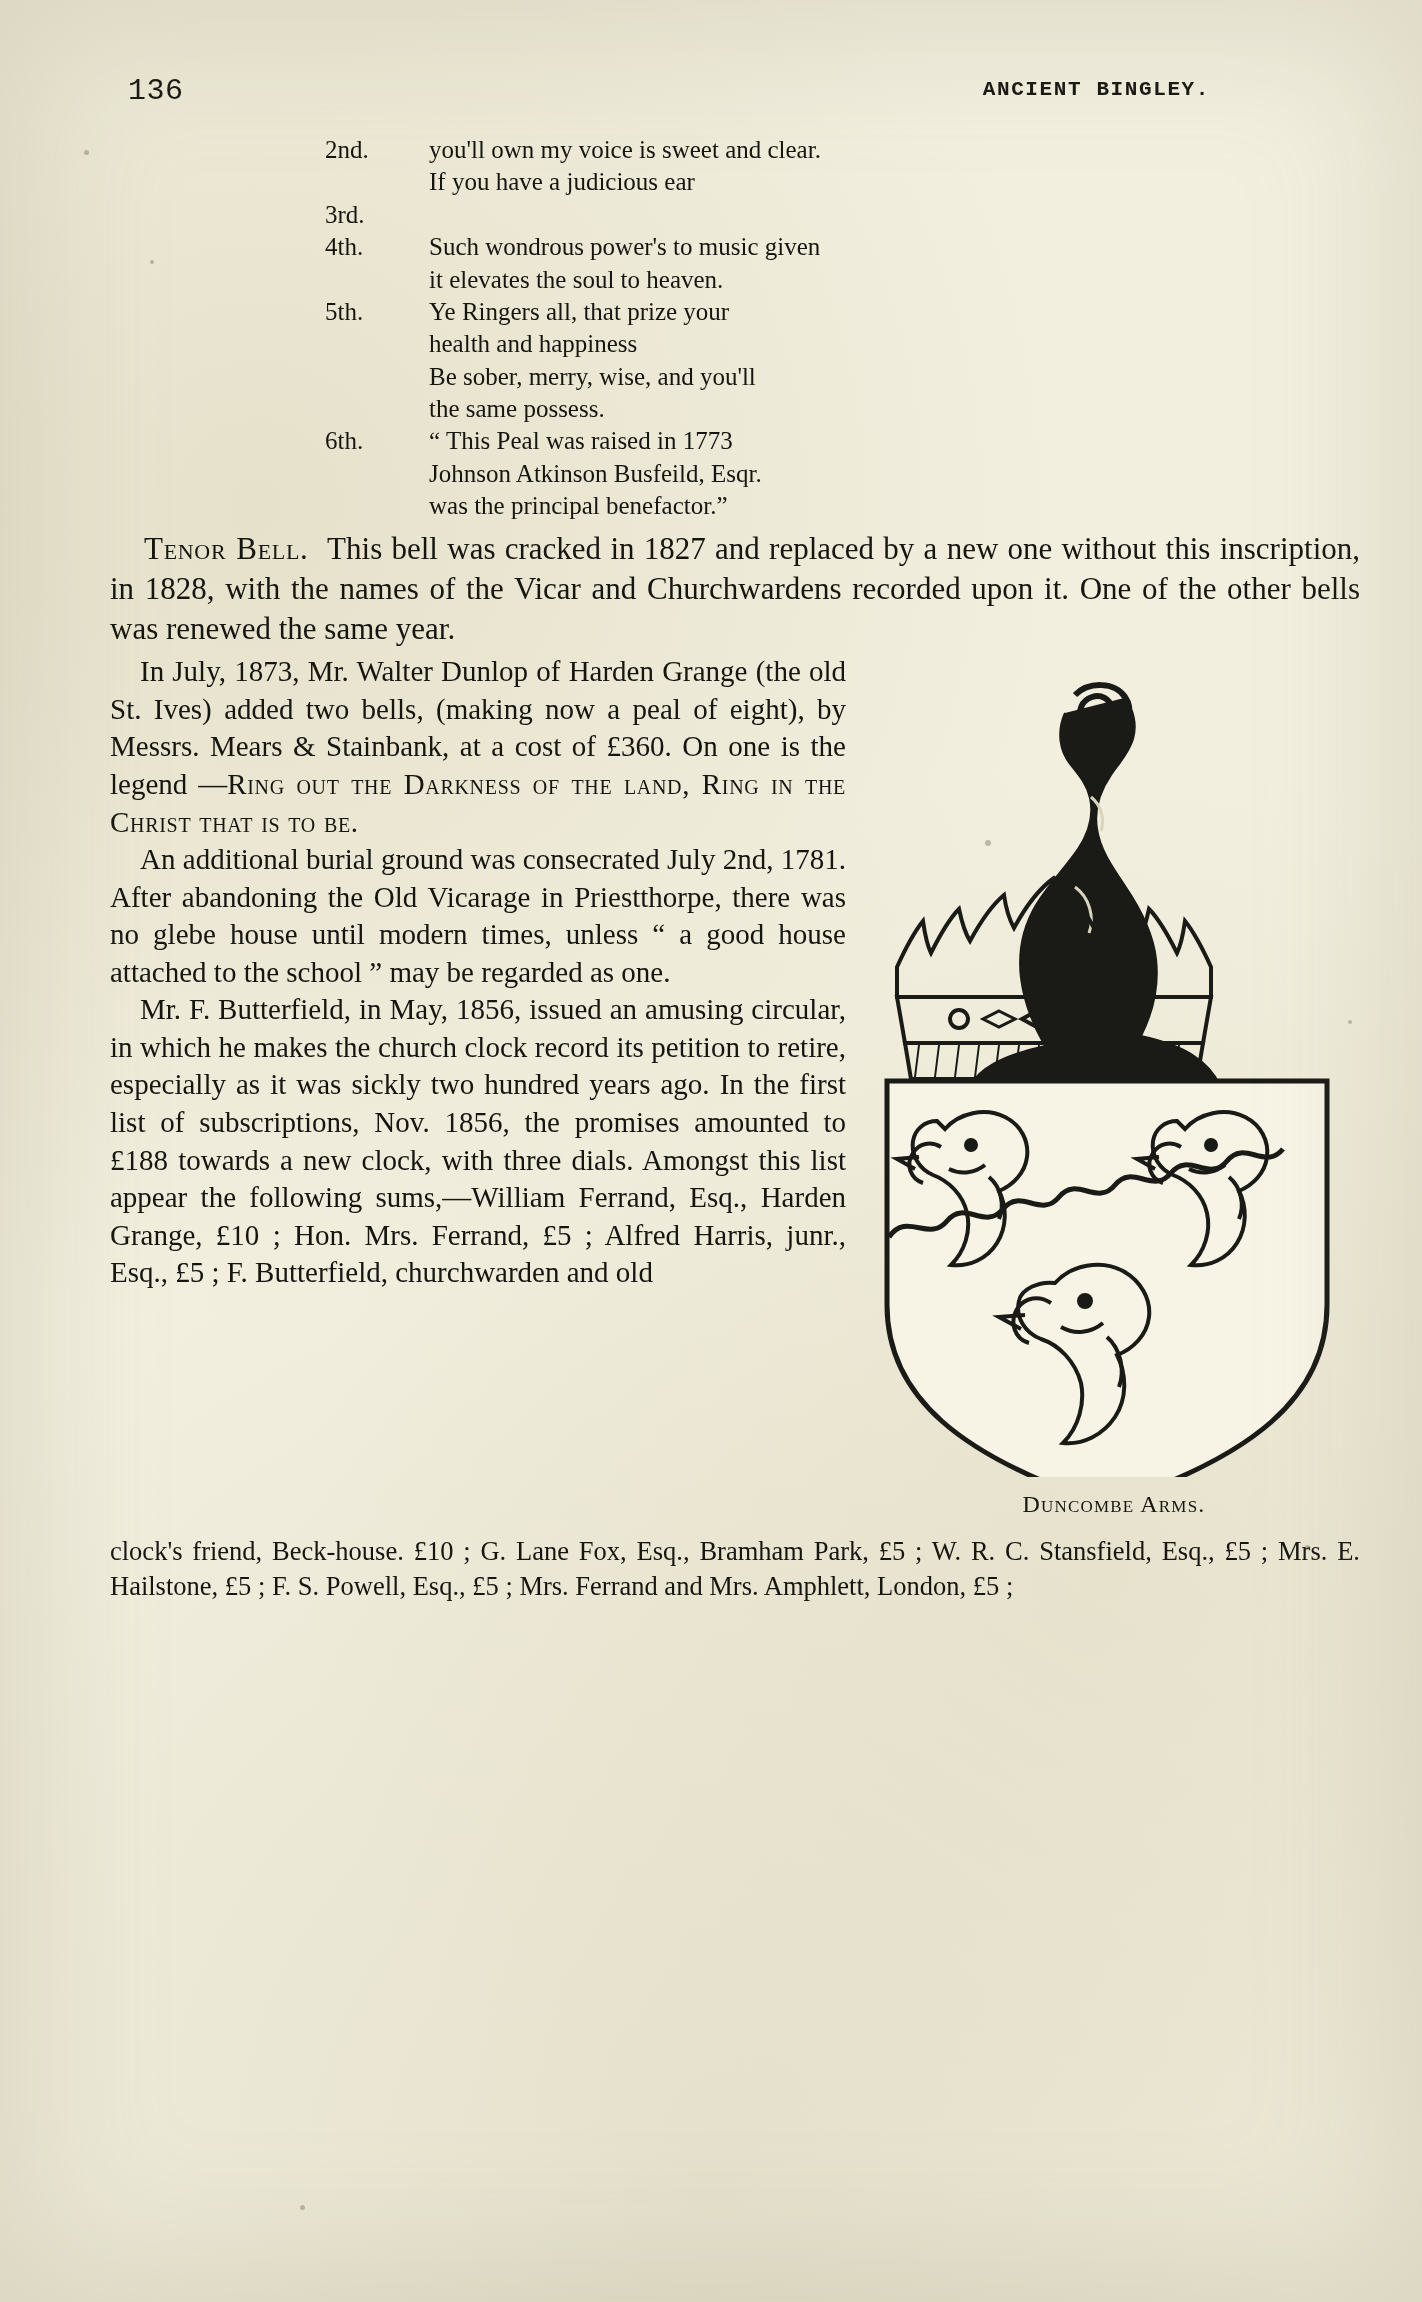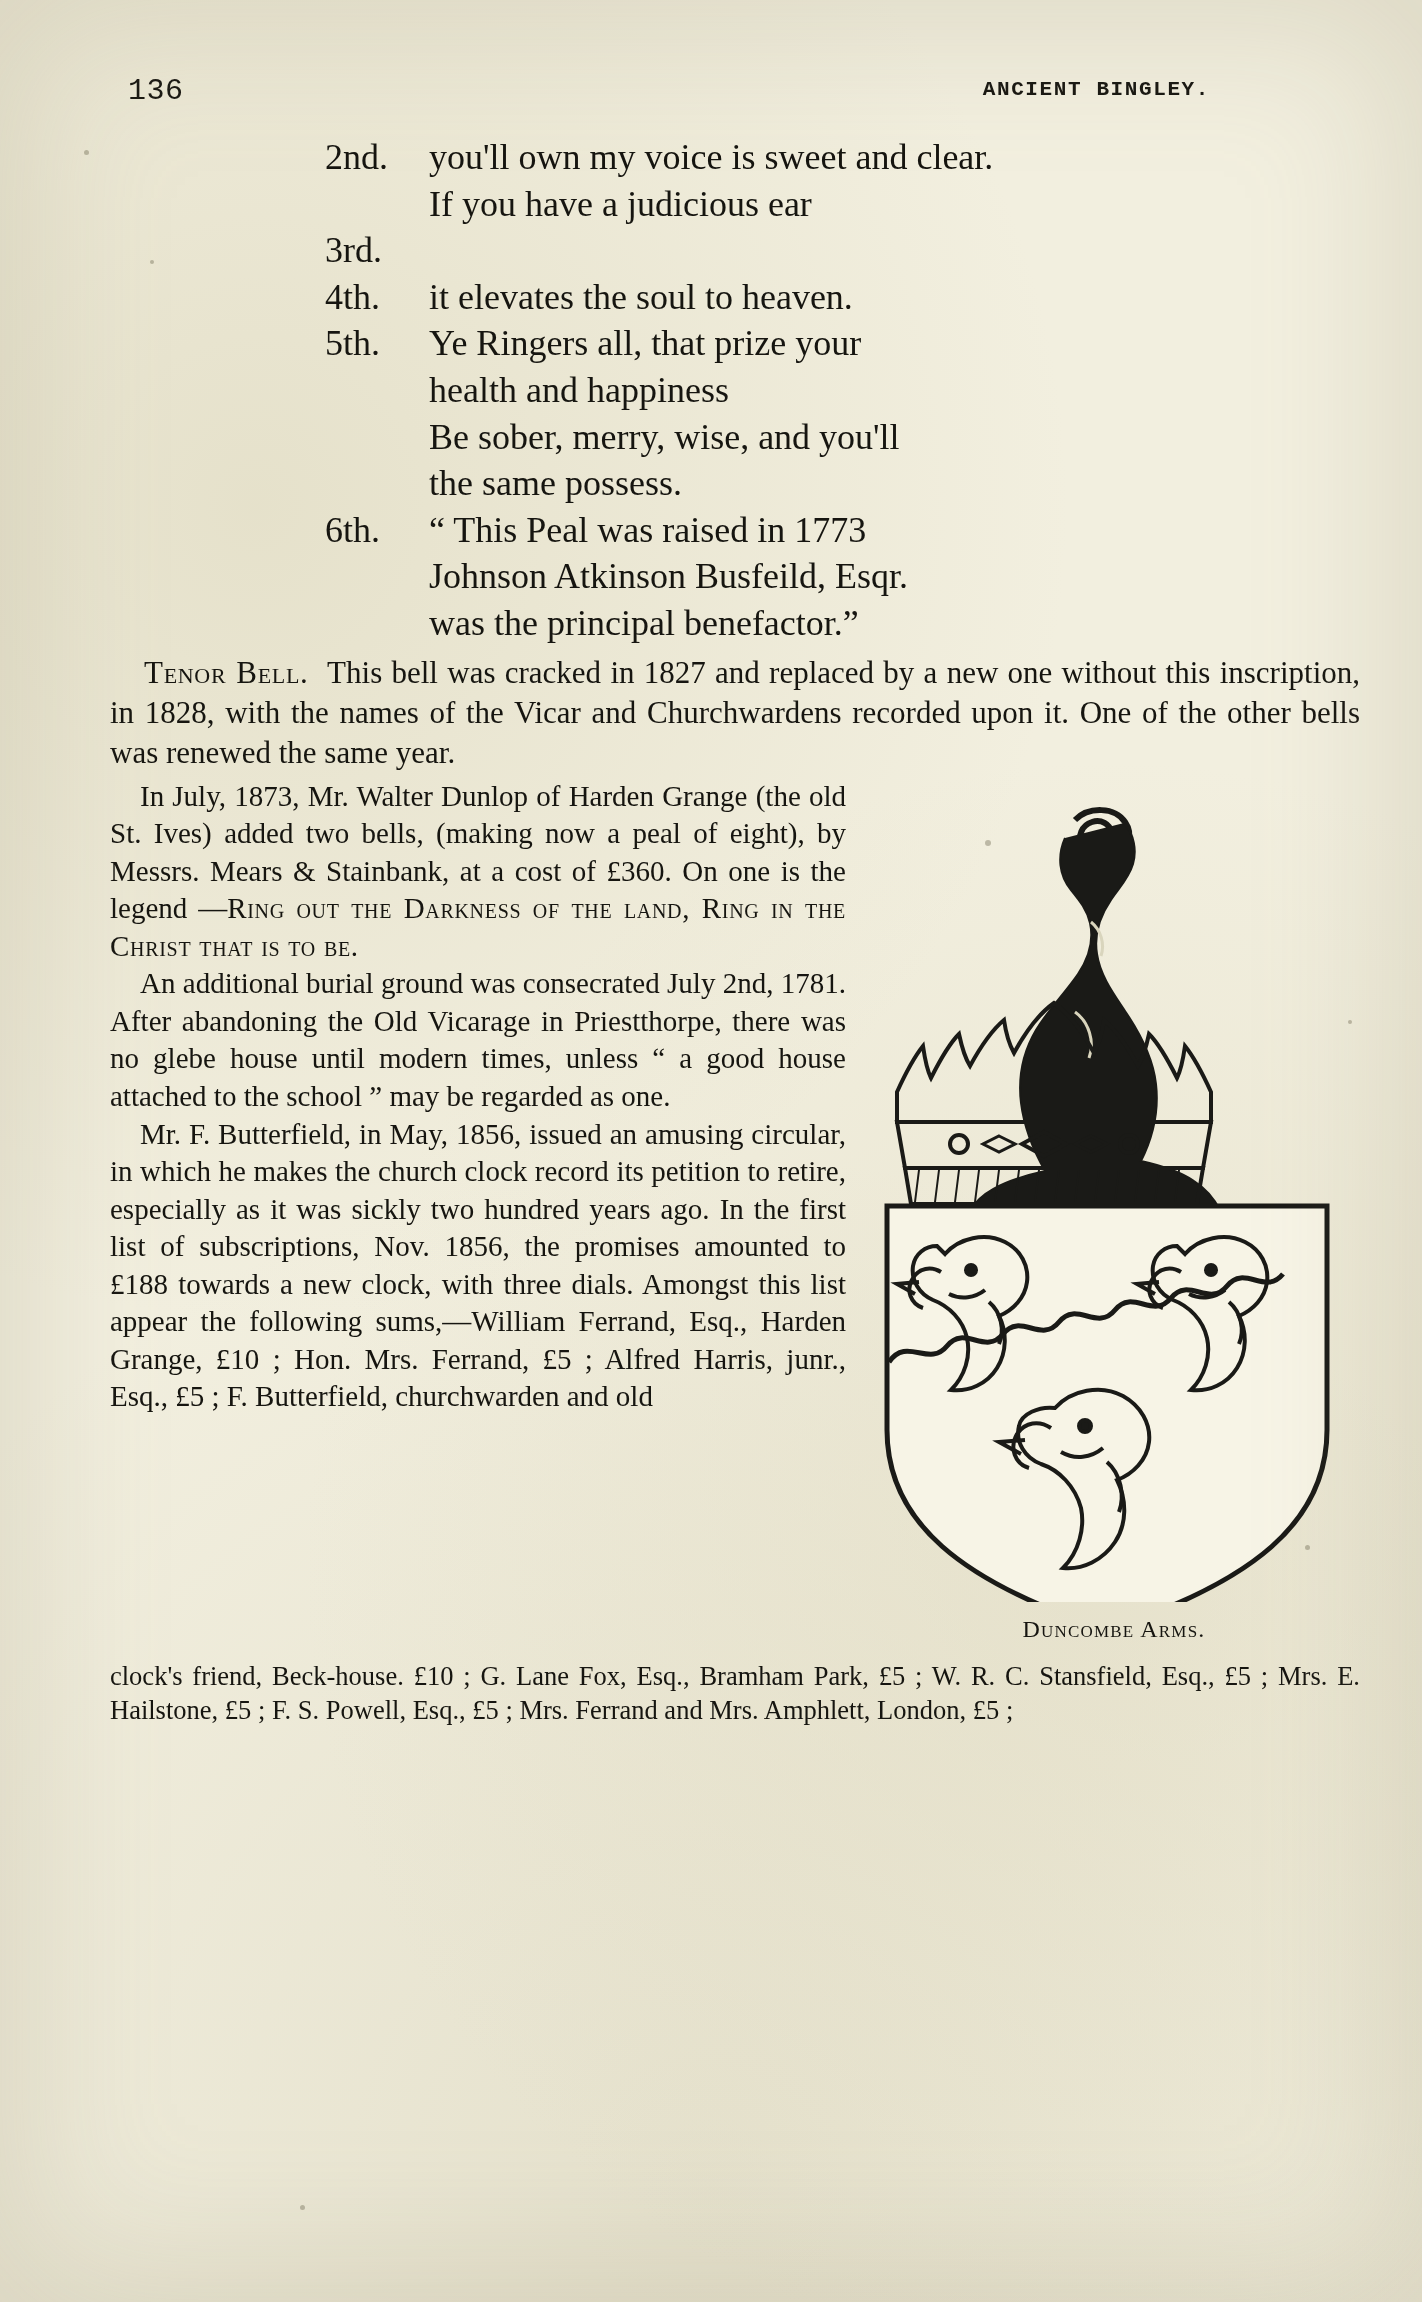--- a/index.html
+++ b/index.html
@@ -59,21 +59,21 @@
     font-size: 21px;
     font-variant: small-caps;
     letter-spacing: 1.6px;
     font-weight: 700;
     padding-right: 150px;
   }
   
   .verses {
     margin-top: 16px;
     margin-left: 215px;
-    font-size: 36px;
+    font-size: 25px;
     line-height: 1.295;
   }
   .verse {
     display: flex;
     align-items: flex-start;
     margin-bottom: 0px;
   }
   .verse .num {
     width: 104px;
     flex: none;
@@ -157,20 +157,21 @@
         </div>
       </div>
 
       <div class="verse">
         <div class="num">3rd.</div>
       </div>
 
       <div class="verse">
         <div class="num">4th.</div>
         <div class="lines">
+          <div>Such wondrous power's to music given</div>
           <div>it elevates the soul to heaven.</div>
         </div>
       </div>
 
       <div class="verse">
         <div class="num">5th.</div>
         <div class="lines">
           <div>Ye Ringers all, that prize your</div>
           <div>health and happiness</div>
           <div>Be sober, merry, wise, and you'll</div>

